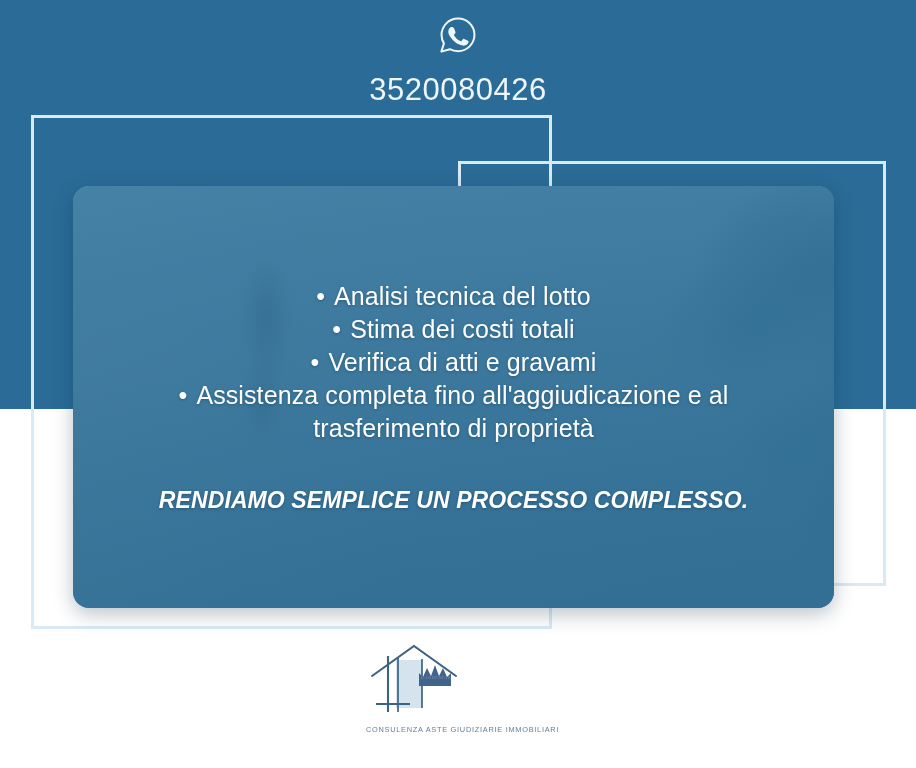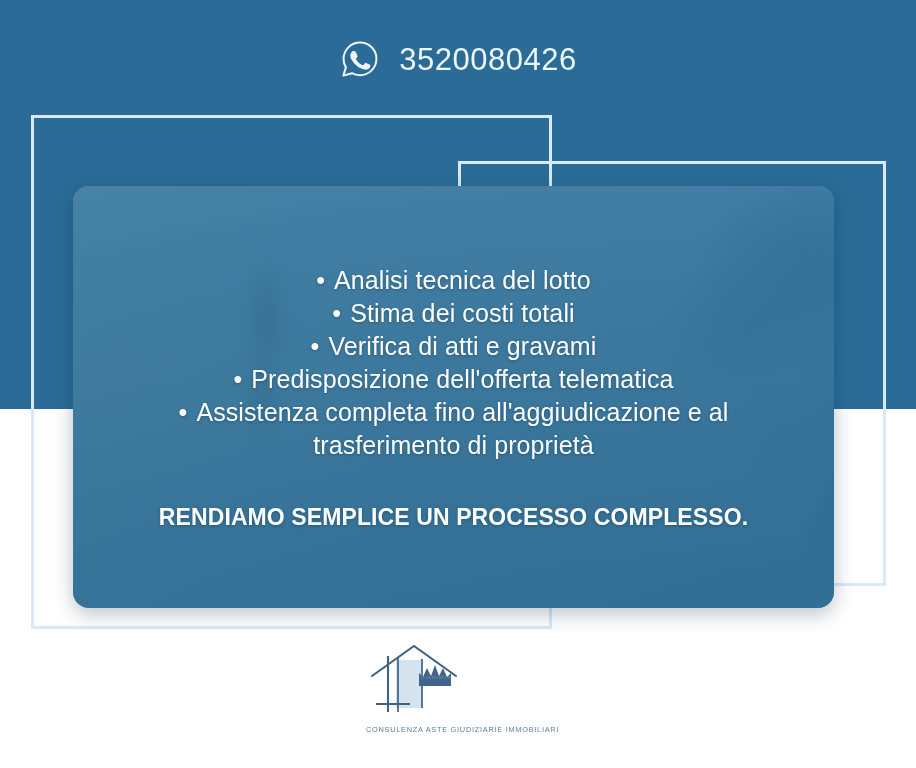--- a/index.html
+++ b/index.html
@@ -35,20 +35,21 @@
     position: absolute;
     left: 0;
     top: 33px;
     width: 916px;
     height: 52px;
     display: flex;
     align-items: center;
     justify-content: center;
     gap: 18px;
     z-index: 40;
+    flex-direction: column;
   }
   .wa-icon {
     width: 42px;
     height: 42px;
     display: block;
     flex: 0 0 auto;
   }
   .phone-number {
     color: #eef6fb;
     font-size: 31px;
@@ -152,20 +153,21 @@
     margin-right: 9px;
   }
   .tagline {
     margin-top: 42px;
     color: #ffffff;
     font-size: 23px;
     font-weight: 700;
     letter-spacing: 0.1px;
     text-align: center;
     text-shadow: 0 1px 3px rgba(18, 52, 78, 0.45);
+    font-style: italic;
   }
 
   
   .logo-block {
     position: absolute;
     left: 0;
     top: 640px;
     width: 916px;
     height: 115px;
     z-index: 20;
@@ -247,21 +249,20 @@
 
   <div class="photo-card">
     <div class="photo-bg"></div>
     <div class="photo-tint"></div>
 
     <div class="card-copy">
       <ul class="bullet-list">
         <li>Analisi tecnica del lotto</li>
         <li>Stima dei costi totali</li>
         <li>Verifica di atti e gravami</li>
-        <li>Predisposizione dell'offerta telematica</li>
         <li>Assistenza completa fino all'aggiudicazione e al trasferimento di proprietà</li>
       </ul>
       <div class="tagline">RENDIAMO SEMPLICE UN PROCESSO COMPLESSO.</div>
     </div>
   </div>
 
   <div class="logo-block">
     <div class="logo-inner">
       <svg class="logo-mark" viewBox="0 0 96 72" aria-hidden="true">
         <path d="M6 34 L48 4 L90 34" fill="none" stroke="#3d6384" stroke-width="2.1" stroke-linecap="round"></path>

